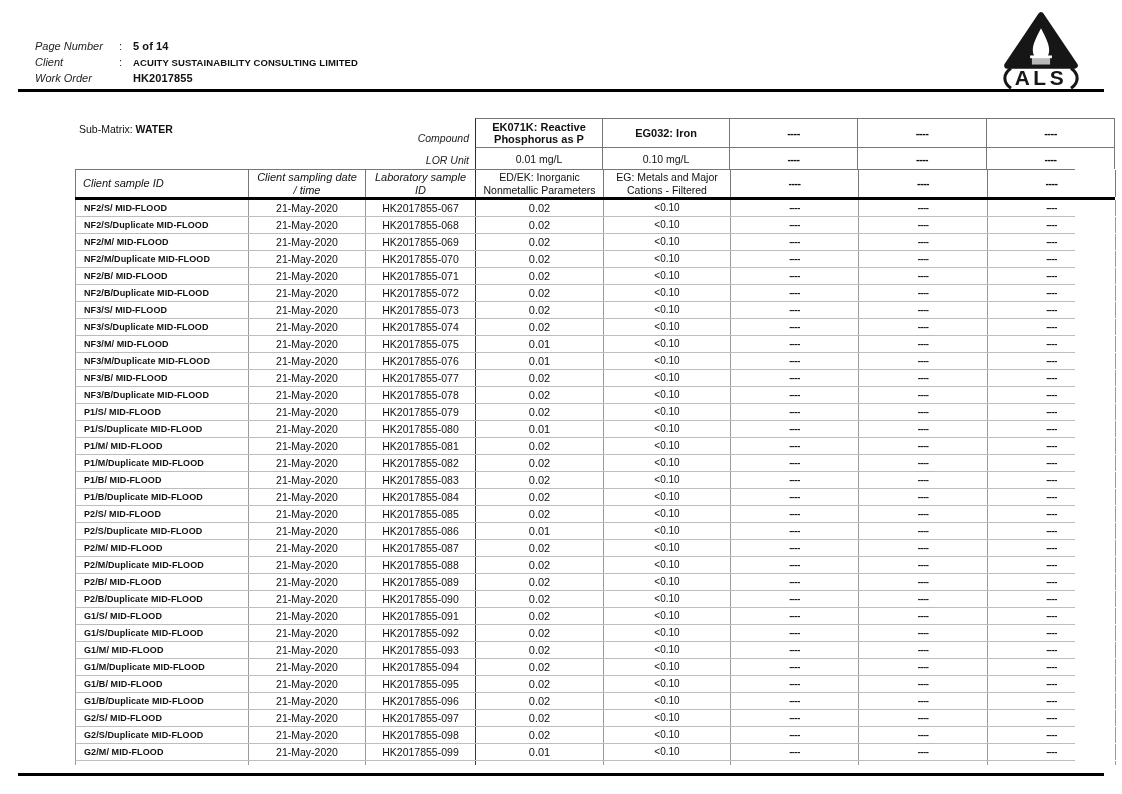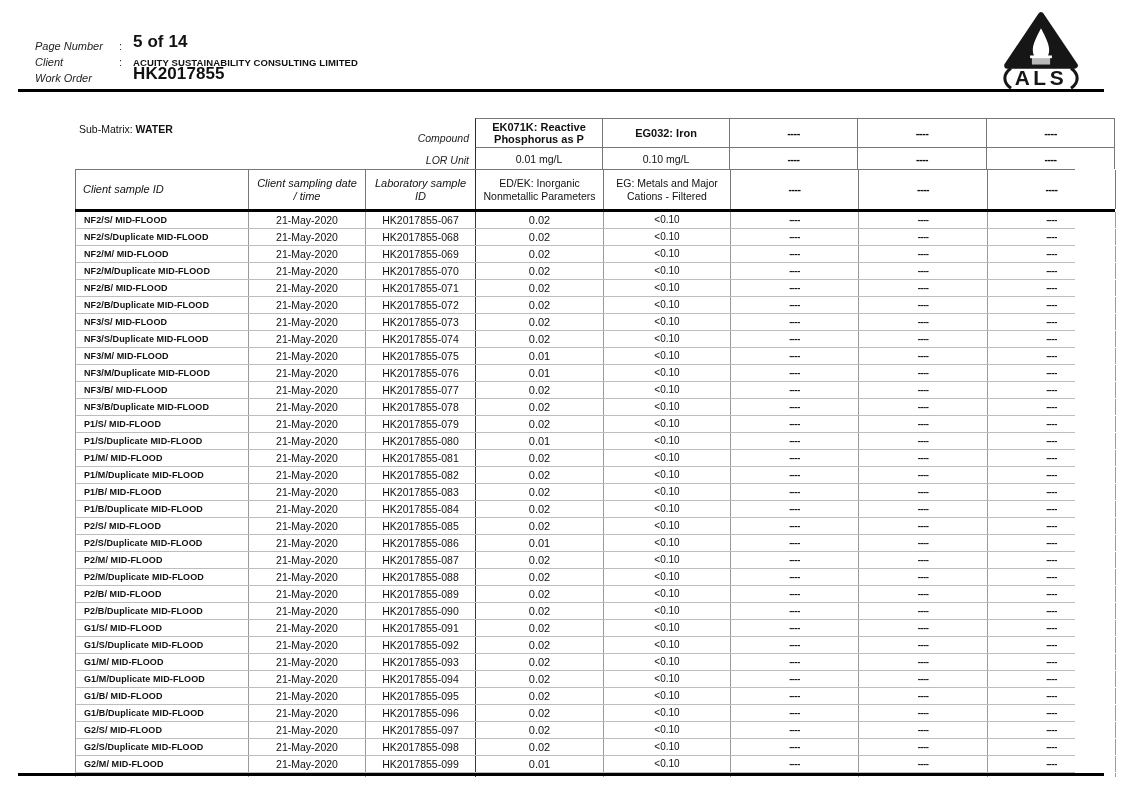--- a/index.html
+++ b/index.html
@@ -5,21 +5,21 @@
   * { margin:0; padding:0; box-sizing:border-box; }
   html,body { width:1122px; height:794px; background:#ffffff; overflow:hidden;
               font-family:"Liberation Sans", sans-serif; color:#111; }
   .page { position:relative; width:1122px; height:794px; background:#fff; }
 
   
   .hdr { position:absolute; left:35px; top:36px; }
   .hdr-row { display:flex; height:16px; align-items:flex-end; }
   .hdr-label { width:84px; font-style:italic; font-size:11px; color:#222; }
   .hdr-sep   { width:14px; font-size:11px; color:#333; }
-  .hdr-val   { font-weight:bold; font-size:17px; letter-spacing:0.1px; }
+  .hdr-val   { font-weight:bold; font-size:11px; letter-spacing:0.1px; }
   .hdr-row.client .hdr-val { font-size:9.5px; }
 
   .logo { position:absolute; left:995px; top:10px; }
 
   .rule-top    { position:absolute; left:18px; top:89px;  width:1086px; height:3px; background:#000; }
   .rule-bottom { position:absolute; left:18px; top:773px; width:1086px; height:3px; background:#000; }
 
   
   .tbl { position:absolute; left:35px; top:118px; width:1040px;padding-left:40px; }
   .grid8 { display:grid; grid-template-columns:173px 117px 110px 128px 127px 128px 129px 128px; }
@@ -31,21 +31,21 @@
       grid-column:3; display:flex; align-items:flex-end; justify-content:flex-end;
       font-style:italic; font-size:10.5px; padding:0 6px 3px 0; color:#222; }
   .rowA .sub-matrix { grid-column:1 / span 2; font-size:10.5px; padding:5px 0 0 4px; }
   .hc { border-right:1px solid #777; border-top:1px solid #777;
         display:flex; align-items:center; justify-content:center; text-align:center; }
   .hc.first { border-left:1.5px solid #2b2b2b; }
   .compound-name { font-weight:bold; font-size:11px; line-height:12.5px; white-space:pre-line; }
   .lor-val { font-size:10.5px; }
   .dash { font-weight:bold; letter-spacing:-0.5px; }
 
-  .rowC { height:40px; border-top:1px solid #777; border-left:1px solid #777; }
+  .rowC { height:28px; border-top:1px solid #777; border-left:1px solid #777; }
   .rowC > div { border-right:1px solid #777; display:flex; align-items:center;
                 justify-content:center; text-align:center; font-size:10.5px;
                 line-height:12.5px; white-space:pre-line; }
   .rowC > .idh { font-style:italic; font-size:11px; }
   .rowC > .c1 { justify-content:flex-start; padding-left:7px; }
   .rowC > .c3 { border-right:1.5px solid #2b2b2b; }
   .hdr-rule { height:2.5px; background:#000; width:1040px; }
 
   
   .drow { height:17px; border-left:1px solid #9a9a9a; border-bottom:1px solid #bdbdbd; }

